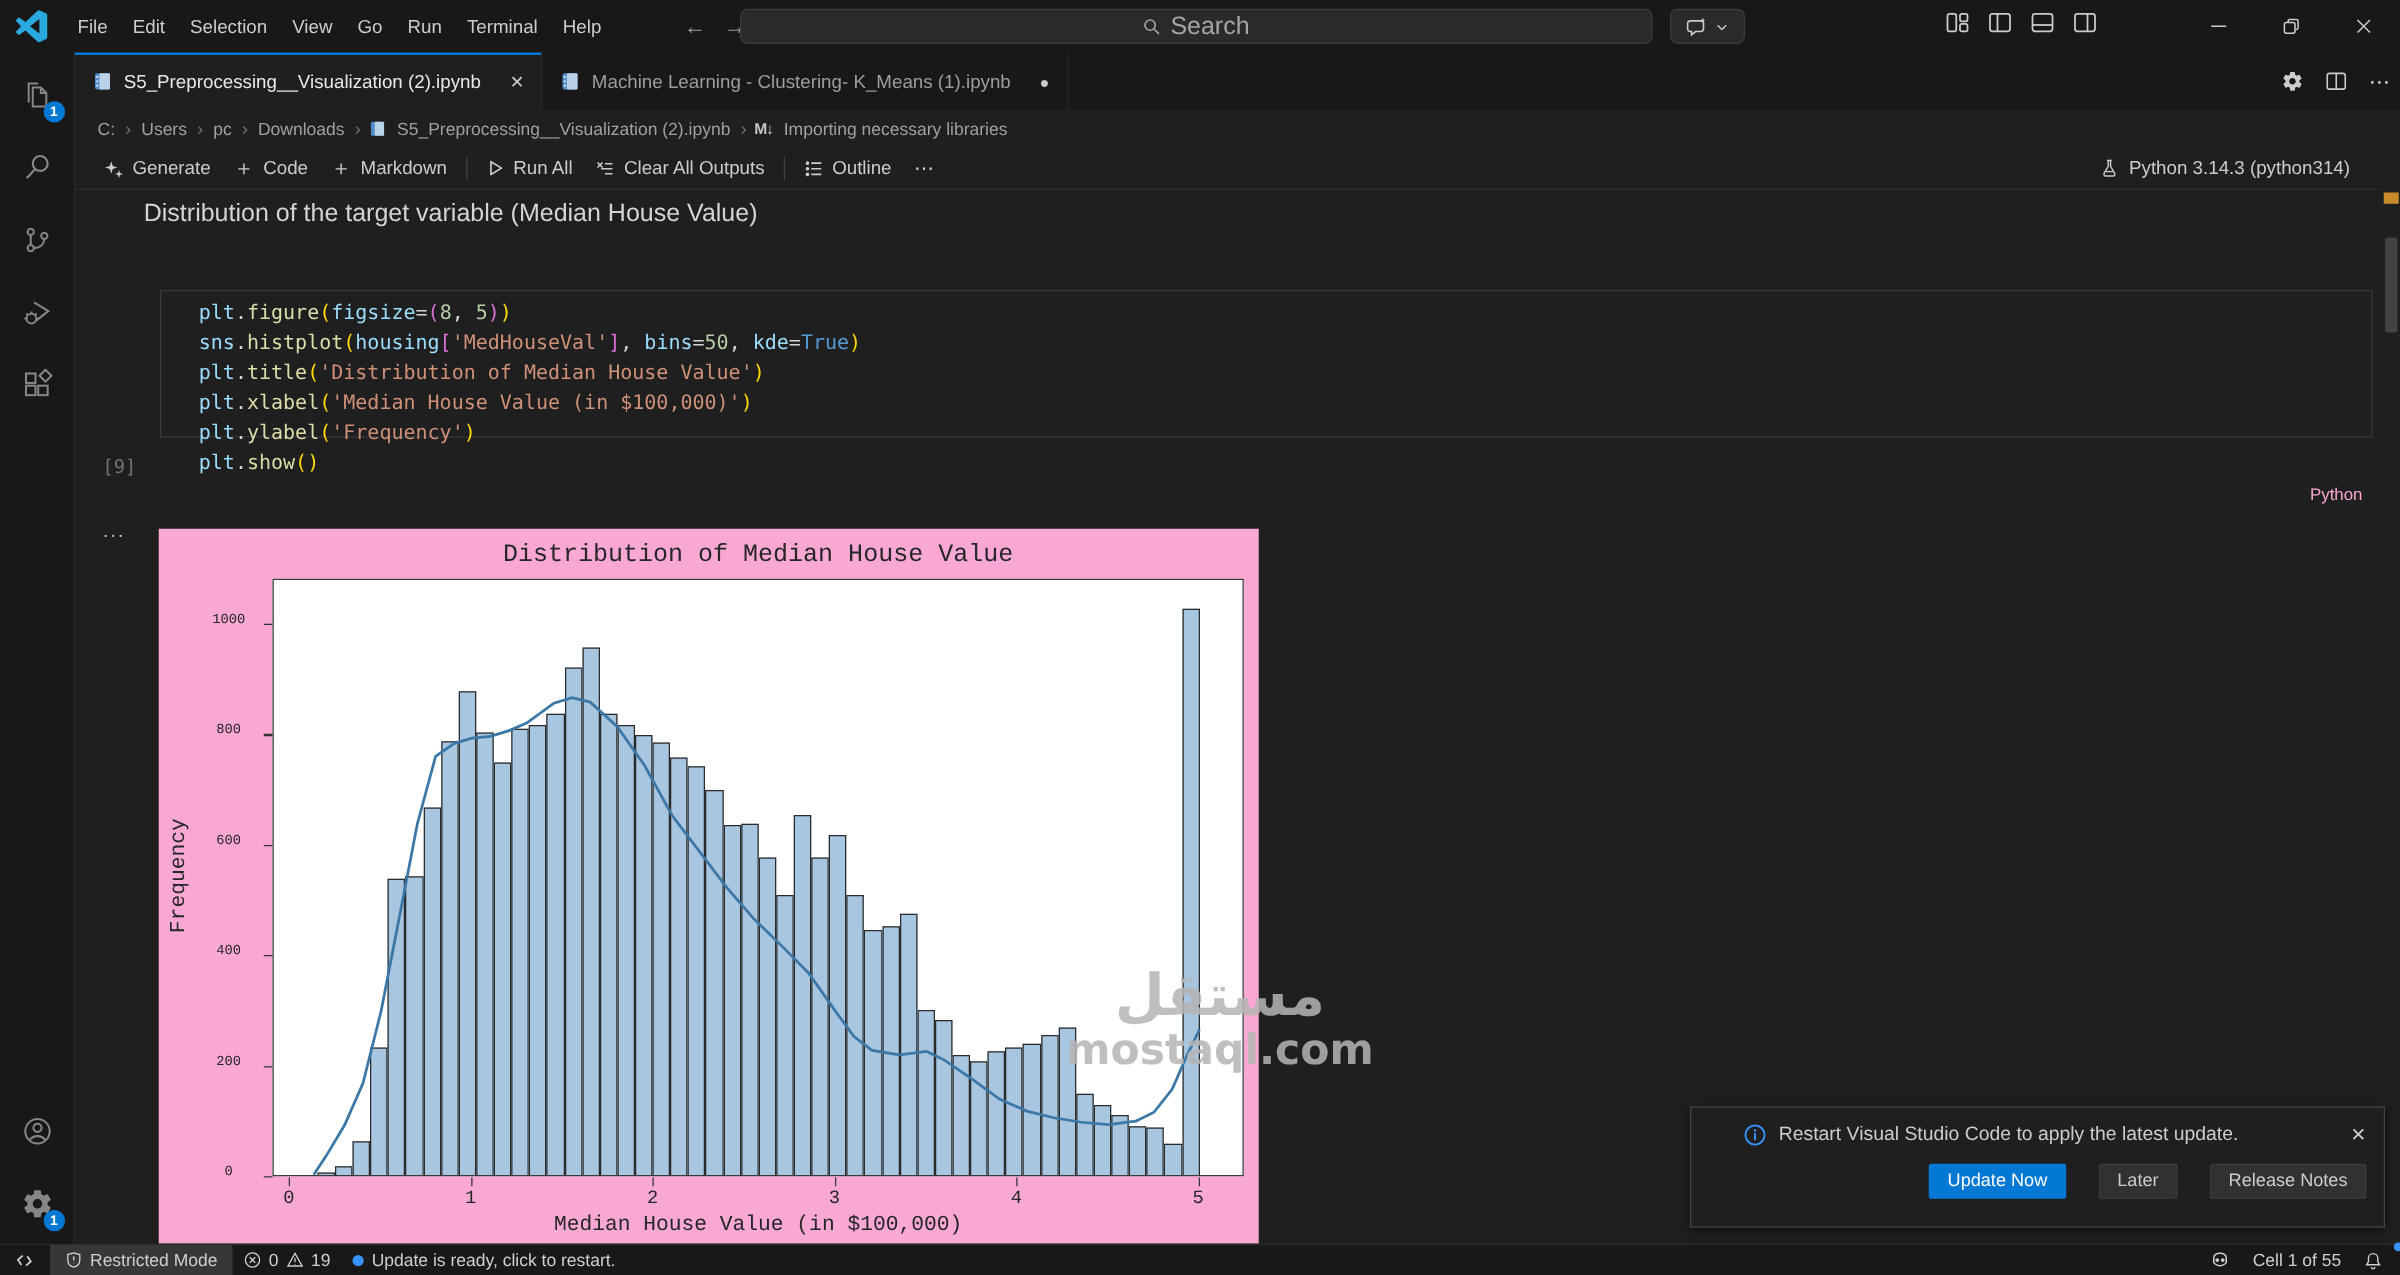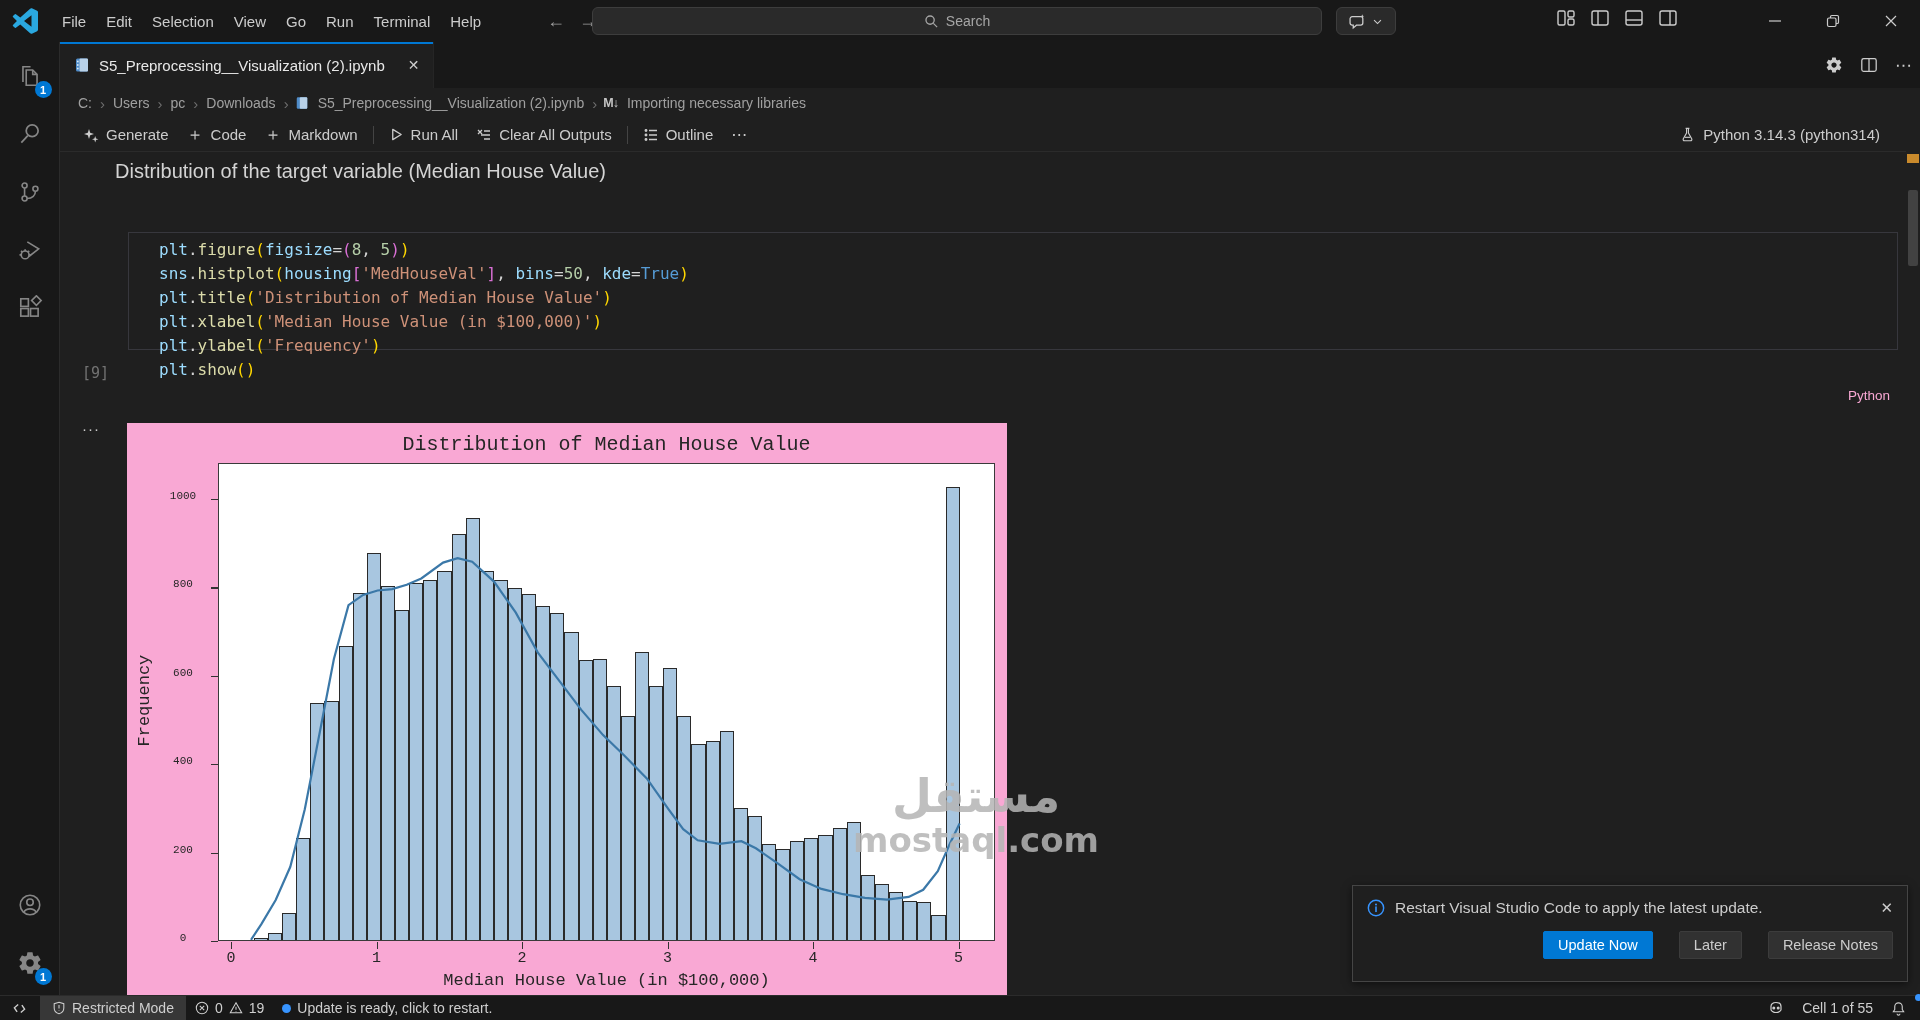--- a/index.html
+++ b/index.html
@@ -7,21 +7,21 @@
               font-family:"Liberation Sans", sans-serif; }
 
   
   #titlebar { position:absolute; left:0; top:0; width:1920px; height:42px; background:#181818;
               display:flex; align-items:center; color:#cccccc; font-size:15px; }
   #vscode-logo { width:26px; height:26px; margin:0 14px 0 12px; }
   .menu-item { padding:5px 10px; border-radius:5px; color:#cccccc; cursor:default; }
   #nav-arrows { display:flex; gap:14px; margin-left:56px; color:#9d9d9d; font-size:18px; }
   #command-center { position:absolute; left:592px; top:7px; width:730px; height:28px;
       background:#2a2a2a; border:1px solid #3d3d3d; border-radius:6px; display:flex;
-      align-items:center; justify-content:center; gap:7px; color:#a6a6a6; font-size:14px; }
+      align-items:center; justify-content:center; gap:7px; color:#a6a6a6; font-size:20px; }
   #copilot-pill { position:absolute; left:1336px; top:7px; width:60px; height:28px;
       background:#2a2a2a; border:1px solid #3d3d3d; border-radius:6px; display:flex;
       align-items:center; justify-content:center; gap:6px; color:#cccccc; }
   #layout-icons { position:absolute; left:1556px; top:8px; display:flex; gap:14px; }
   #window-controls { position:absolute; right:0; top:0; height:42px; display:flex; }
   .win-btn { width:58px; height:42px; display:flex; align-items:center; justify-content:center; color:#cccccc; }
 
   
   #activitybar { position:absolute; left:0; top:42px; width:60px; height:953px; background:#181818;
       border-right:1px solid #2b2b2b; display:flex; flex-direction:column; align-items:center; }
@@ -89,21 +89,21 @@
   #watermark .ar { font-size:46px; font-weight:bold; line-height:48px; }
   #watermark .lat { font-size:34px; font-weight:bold; line-height:40px; }
 
   
   #scrollbar { position:absolute; right:0; top:152px; width:14px; height:843px; }
   #scroll-marker { position:absolute; right:1px; top:2px; width:12px; height:9px; background:#c98a2c; }
   #scroll-thumb { position:absolute; right:2px; top:38px; width:10px; height:76px; background:#424242; border-radius:2px;}
 
   
   #notification { position:absolute; left:1352px; top:885px; width:556px; height:97px; background:#1f1f1f;
-      border:1px solid #454545; box-shadow:0 2px 8px rgba(0,0,0,.5); color:#cccccc; }
+      border:1px solid #454545; box-shadow:0 2px 8px rgba(0,0,0,.5); color:#cccccc;padding-left:28px; }
   #notif-row1 { display:flex; align-items:center; gap:10px; padding:13px 14px 0 14px; font-size:15.5px; }
   #notif-close { margin-left:auto; color:#cccccc; font-size:15px; }
   #notif-buttons { display:flex; justify-content:flex-end; gap:10px; padding:14px 14px 0 0; }
   .notif-btn { font-size:14.5px; padding:5px 14px; border-radius:2px; background:#313131;
       border:1px solid #3c3c3c; color:#cccccc;margin-left:16px; }
   .notif-btn.primary { background:#0078d4; border-color:#0078d4; color:#ffffff; }
 
   
   #statusbar { position:absolute; left:0; top:995px; width:1920px; height:25px; background:#181818;
       border-top:1px solid #2b2b2b; display:flex; align-items:center; color:#cfcfcf; font-size:14px; }
@@ -251,20 +251,31 @@
   <div class="tab active">
     <svg width="16" height="16" viewBox="0 0 16 16">
       <rect x="2" y="1.5" width="12" height="13" rx="1.5" fill="#4f8cc9"></rect>
       <rect x="5.5" y="1.5" width="8.5" height="13" rx="1" fill="#b9d2e8"></rect>
       <circle cx="3.8" cy="4.5" r="0.9" fill="#dbe9f5"></circle>
         <circle cx="3.8" cy="8" r="0.9" fill="#dbe9f5"></circle>
         <circle cx="3.8" cy="11.5" r="0.9" fill="#dbe9f5"></circle>
     </svg>
     <span>S5_Preprocessing__Visualization (2).ipynb</span>
     <span class="close">✕</span>
+  </div>
+  <div class="tab">
+    <svg width="16" height="16" viewBox="0 0 16 16">
+      <rect x="2" y="1.5" width="12" height="13" rx="1.5" fill="#4f8cc9"></rect>
+      <rect x="5.5" y="1.5" width="8.5" height="13" rx="1" fill="#b9d2e8"></rect>
+      <circle cx="3.8" cy="4.5" r="0.9" fill="#dbe9f5"></circle>
+        <circle cx="3.8" cy="8" r="0.9" fill="#dbe9f5"></circle>
+        <circle cx="3.8" cy="11.5" r="0.9" fill="#dbe9f5"></circle>
+    </svg>
+    <span>Machine Learning - Clustering- K_Means (1).ipynb</span>
+    <span class="dot">●</span>
   </div>
   <div id="editor-actions">
     <svg width="18" height="18" viewBox="0 0 24 24" fill="#cccccc">
       <path d="M19.4 13c.04-.32.06-.66.06-1s-.02-.68-.07-1l2.1-1.65c.19-.15.24-.42.12-.64l-2-3.46c-.12-.22-.39-.3-.61-.22l-2.49 1c-.52-.4-1.08-.73-1.69-.98l-.38-2.65A.49.49 0 0 0 14 2h-4c-.25 0-.46.18-.49.42l-.38 2.65c-.61.25-1.17.59-1.69.98l-2.49-1c-.23-.09-.49 0-.61.22l-2 3.46c-.13.22-.07.49.12.64L4.56 11c-.05.32-.08.66-.08 1s.03.68.08 1l-2.1 1.65c-.19.15-.24.42-.12.64l2 3.46c.12.22.39.3.61.22l2.49-1c.52.4 1.08.73 1.69.98l.38 2.65c.03.24.24.42.49.42h4c.25 0 .46-.18.49-.42l.38-2.65c.61-.25 1.17-.59 1.69-.98l2.49 1c.23.09.49 0 .61-.22l2-3.46c.12-.22.07-.49-.12-.64L19.4 13zM12 15.5c-1.93 0-3.5-1.57-3.5-3.5s1.57-3.5 3.5-3.5 3.5 1.57 3.5 3.5-1.57 3.5-3.5 3.5z"></path>
     </svg>
     <svg width="18" height="18" viewBox="0 0 20 20">
       <rect x="2" y="3" width="16" height="14" rx="2" fill="none" stroke="#cccccc" stroke-width="1.4"></rect>
       <line x1="10" y1="3" x2="10" y2="17" stroke="#cccccc" stroke-width="1.4"></line>
     </svg>
     <span style="font-size:17px;">⋯</span>

